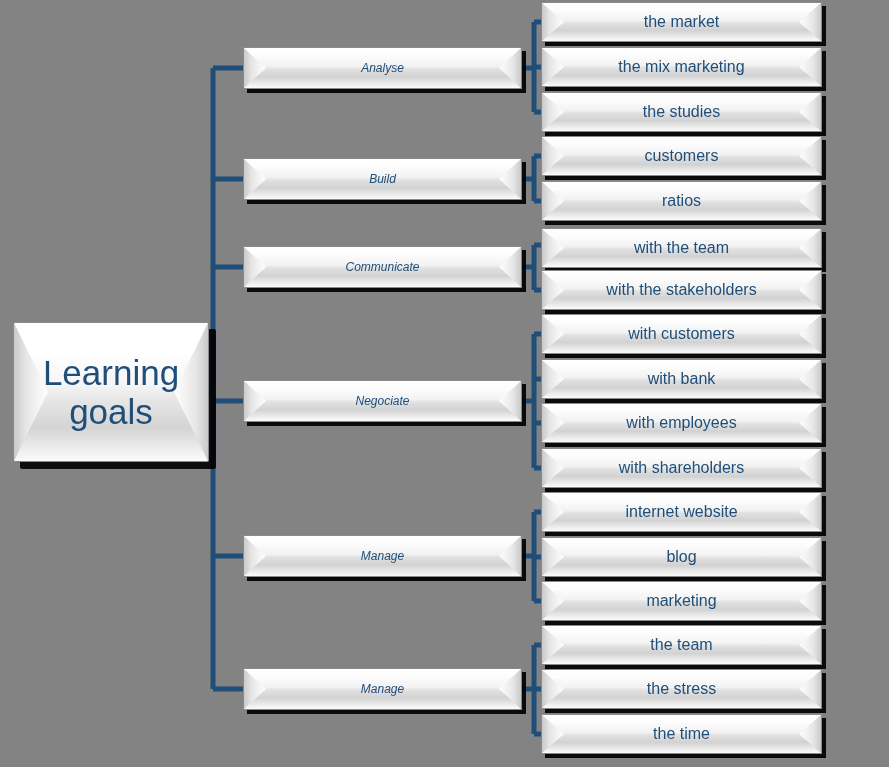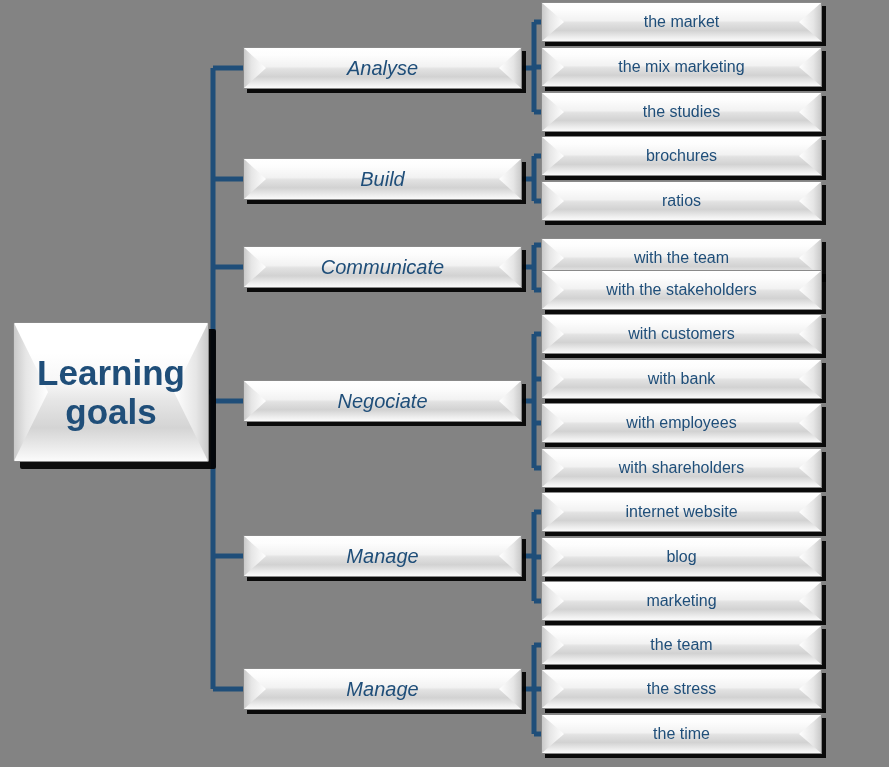--- a/index.html
+++ b/index.html
@@ -49,21 +49,21 @@
   }
   .node::after{
     right:0;
     background:linear-gradient(to left,#c9c9c9 0%,#e6e6e6 35%,#ffffff 100%);
     clip-path:polygon(100% 0,0 50%,100% 100%);
   }
 
   
   .node.root{
     left:13px;top:322px;width:196px;height:140px;
-    font-size:35px;line-height:1.12;font-weight:700;
+    font-size:35px;line-height:1.12;font-weight:400;
     text-align:center;
     border-radius:2px;
     box-shadow:
       7px 7px 0 0 rgba(0,0,0,0.9),
       inset 0 2px 0 rgba(255,255,255,0.95);
     background:
       linear-gradient(to bottom,
         #ffffff 0%,
         #ffffff 22%,
         #f6f6f6 44%,
@@ -71,21 +71,21 @@
         #d4d4d4 76%,
         #eeeeee 92%,
         #fbfbfb 100%);
   }
   .node.root::before,.node.root::after{width:34px;}
   .node.root .label{white-space:pre-line;}
 
   
   .node.lvl2{
     left:243px;width:279px;height:42px;
-    font-size:20px;font-style:italic;font-weight:400;
+    font-size:12px;font-style:italic;font-weight:400;
   }
   
   .node.lvl3{
     left:541px;width:281px;height:40px;
     font-size:16px;font-weight:400;
   }
 
   .label{position:relative;z-index:3;padding:0 26px;}
 </style>
 </head>
@@ -148,29 +148,29 @@
       <div class="node lvl3" style="top: 47px;">
         <span class="label">the mix marketing</span>
       </div>
       <div class="node lvl3" style="top: 92px;">
         <span class="label">the studies</span>
       </div>
       <div class="node lvl2" style="top: 158px;">
         <span class="label">Build</span>
       </div>
       <div class="node lvl3" style="top: 136px;">
-        <span class="label">brochures</span>
+        <span class="label">customers</span>
       </div>
       <div class="node lvl3" style="top: 181px;">
         <span class="label">ratios</span>
       </div>
       <div class="node lvl2" style="top: 246px;">
         <span class="label">Communicate</span>
       </div>
-      <div class="node lvl3" style="top: 238px;">
+      <div class="node lvl3" style="top: 228px;">
         <span class="label">with the team</span>
       </div>
       <div class="node lvl3" style="top: 270px;">
         <span class="label">with the stakeholders</span>
       </div>
       <div class="node lvl2" style="top: 380px; text-align: center;">
         <span class="label">Negociate</span>
       </div>
       <div class="node lvl3" style="top: 314px;">
         <span class="label">with customers</span>

